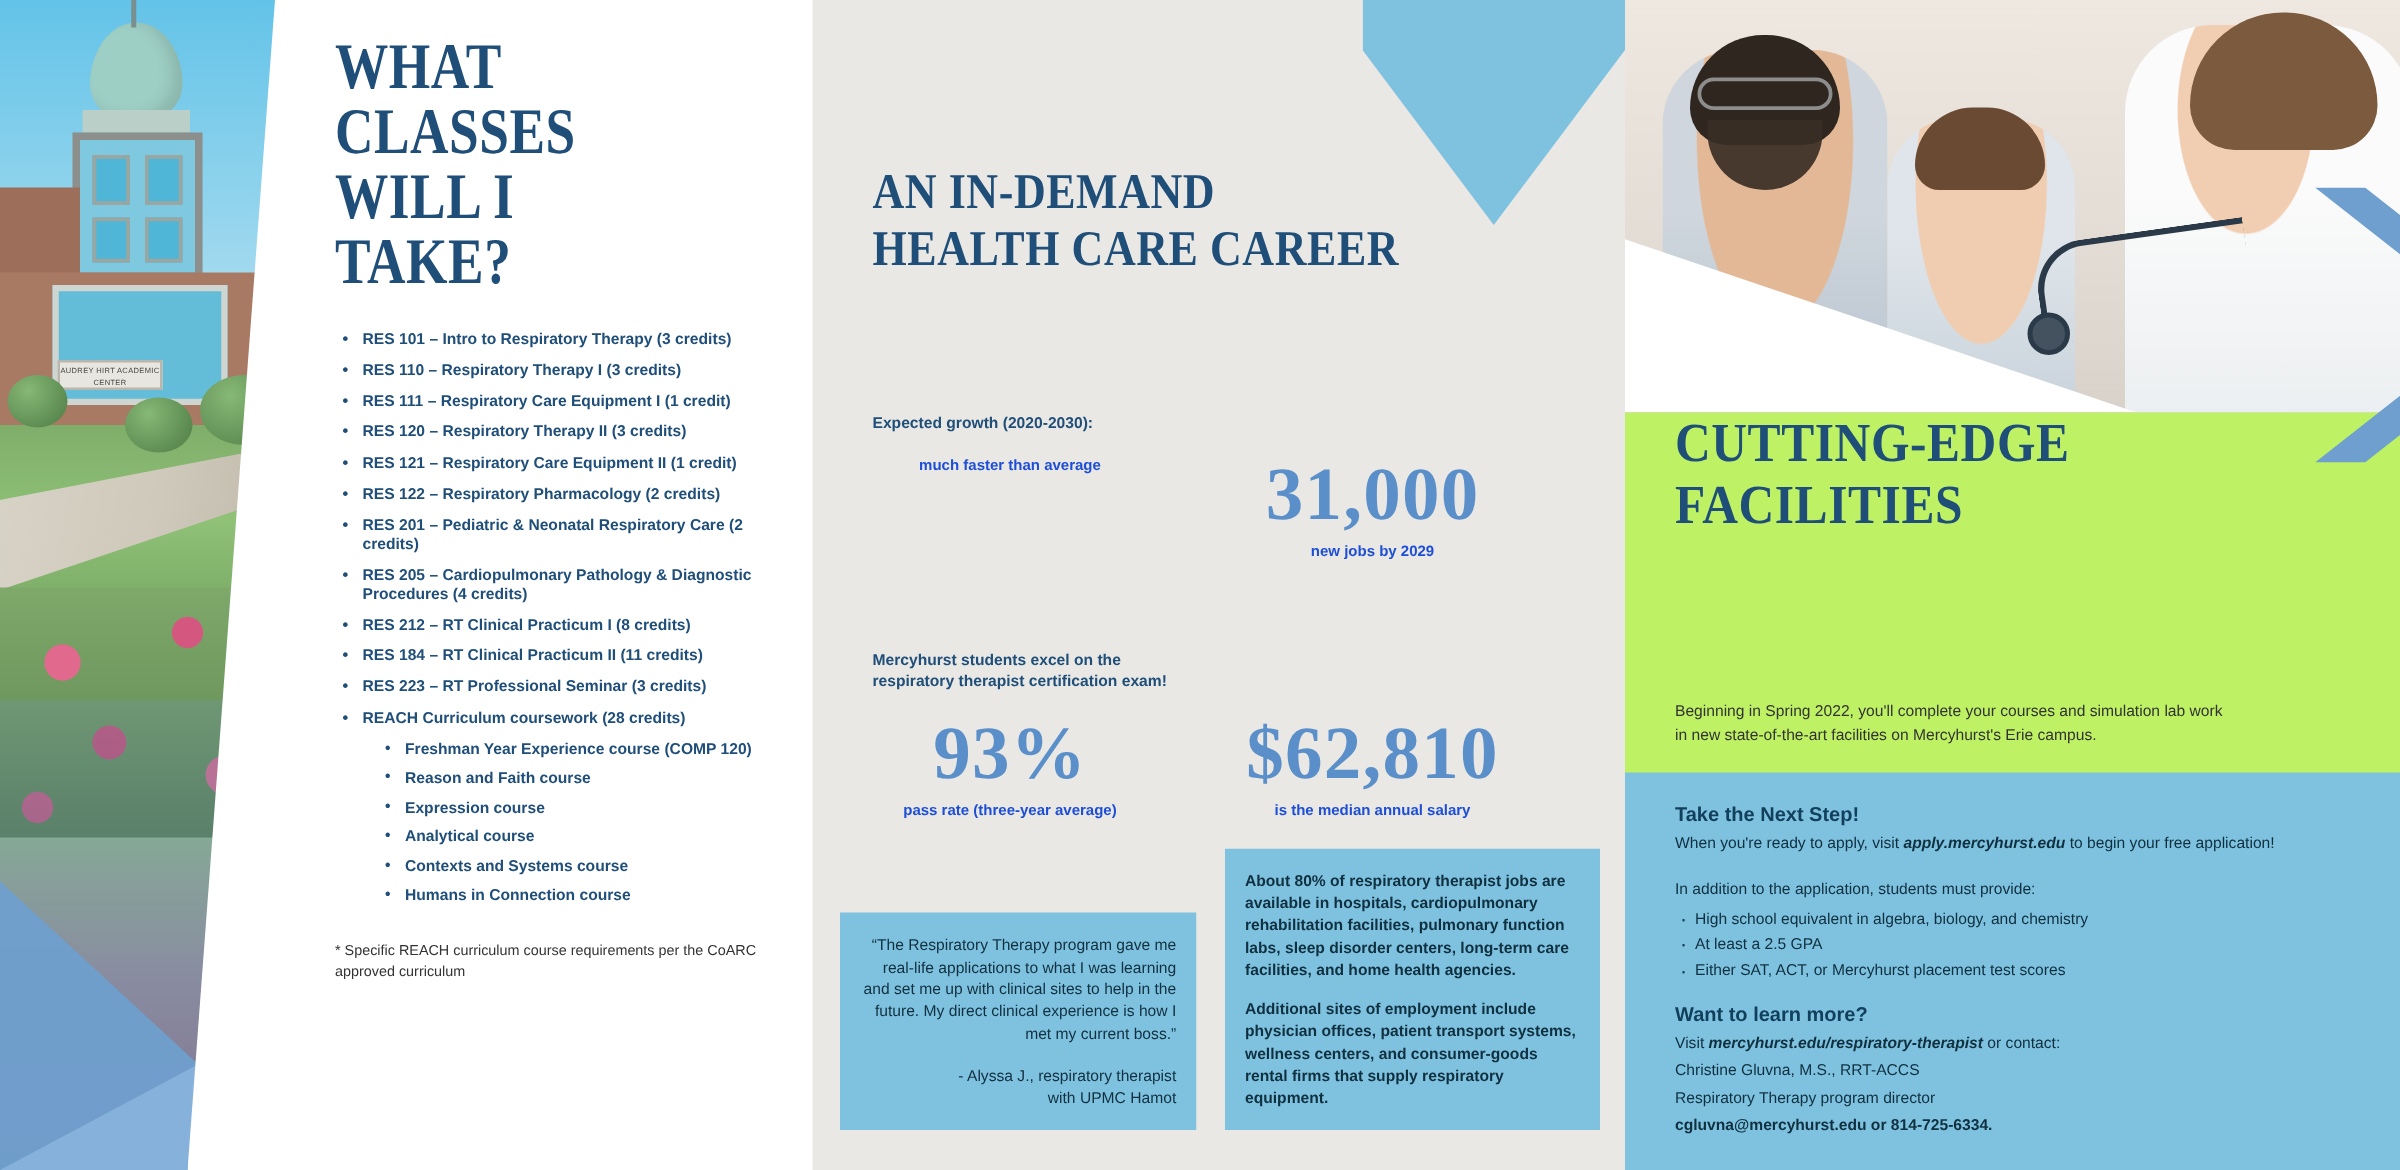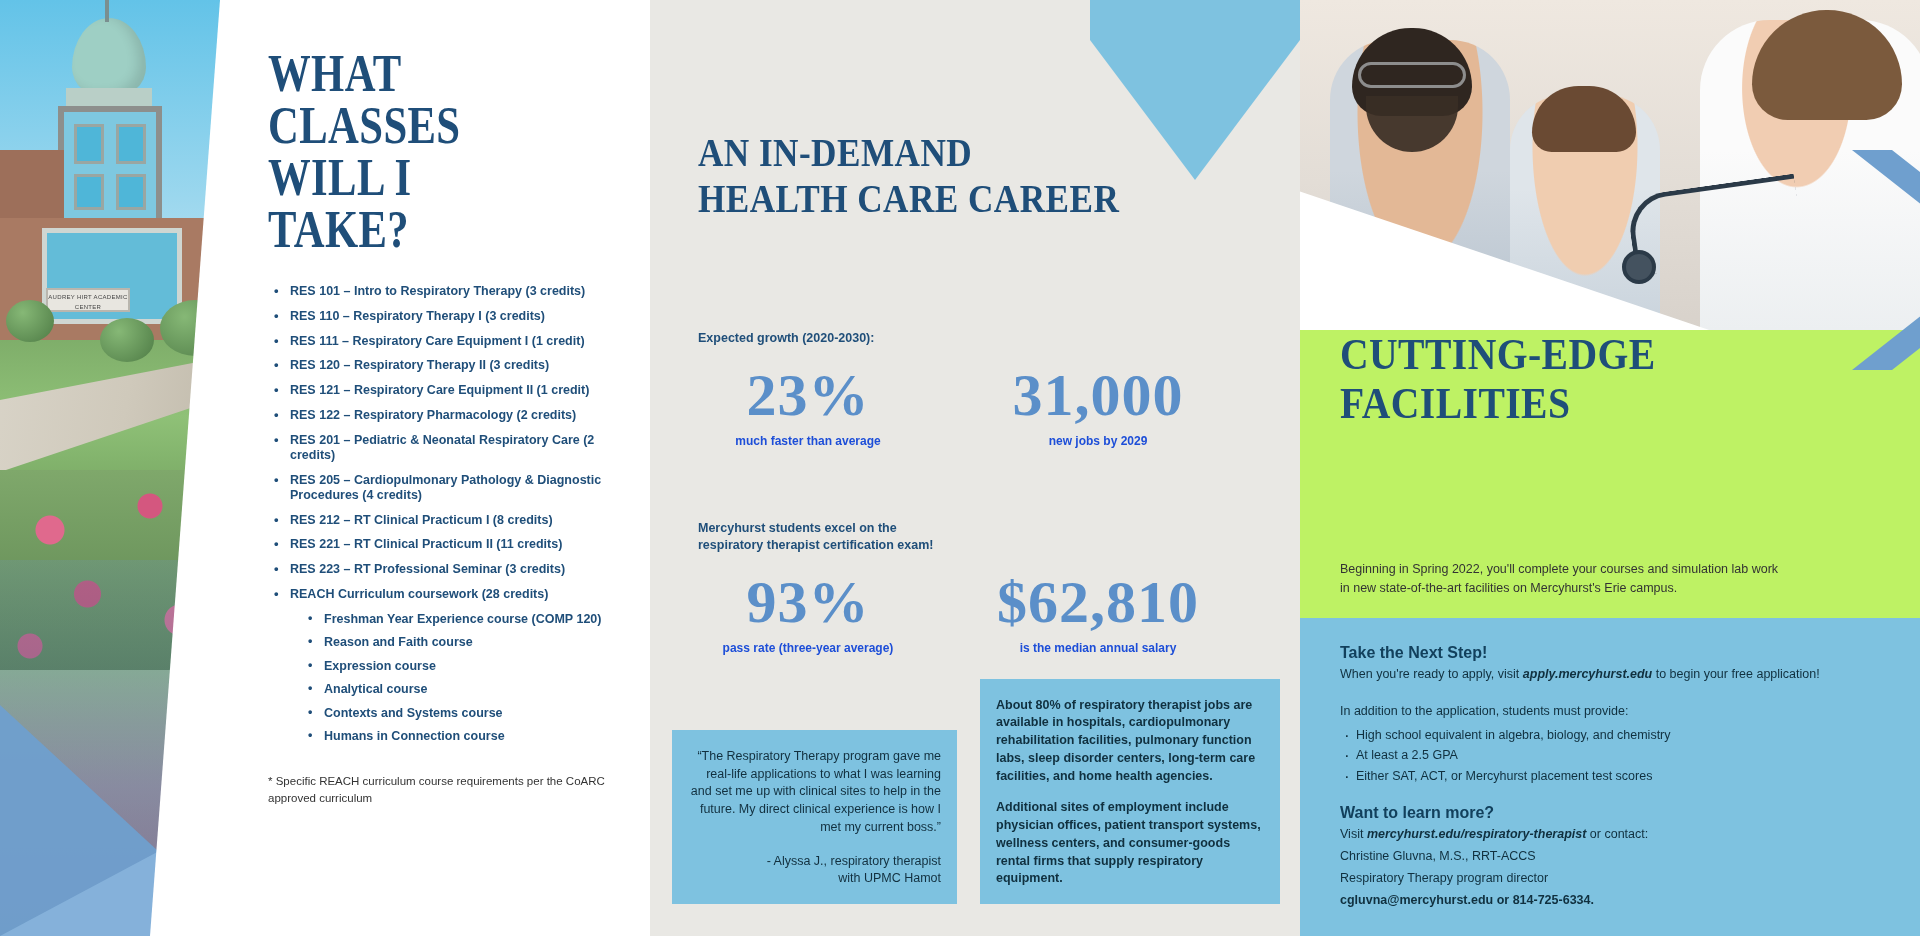--- a/index.html
+++ b/index.html
@@ -103,21 +103,21 @@
   .wedge-left {
     position:absolute; left:150px; top:0; width:200px; height:936px;
     background:#ffffff;
     clip-path: polygon(35% 0%, 100% 0%, 100% 100%, 0% 100%);
     z-index:3;
   }
 
   
   .col1 {
     position:absolute; left:250px; top:0; width:400px; height:840px;
-    background:#ffffff; z-index:4; padding:48px 28px 0 18px;
+    background:#ffffff; z-index:4; padding:28px 28px 0 18px;
   }
   .head-serif {
     font-family:"Liberation Serif", serif;
     color:#1f4e79;
     font-weight:700;
     letter-spacing:.5px;
     line-height:1.0;
   }
   .h1-classes {
     font-size:52px;
@@ -320,21 +320,21 @@
     <ul class="courses">
       <li>RES 101 – Intro to Respiratory Therapy (3 credits)</li>
       <li>RES 110 – Respiratory Therapy I (3 credits)</li>
       <li>RES 111 – Respiratory Care Equipment I (1 credit)</li>
       <li>RES 120 – Respiratory Therapy II (3 credits)</li>
       <li>RES 121 – Respiratory Care Equipment II (1 credit)</li>
       <li>RES 122 – Respiratory Pharmacology (2 credits)</li>
       <li>RES 201 – Pediatric &amp; Neonatal Respiratory Care (2 credits)</li>
       <li>RES 205 – Cardiopulmonary Pathology &amp; Diagnostic Procedures (4 credits)</li>
       <li>RES 212 – RT Clinical Practicum I (8 credits)</li>
-      <li>RES 221 – RT Clinical Practicum II (11 credits)</li>
+      <li>RES 184 – RT Clinical Practicum II (11 credits)</li>
       <li>RES 223 – RT Professional Seminar (3 credits)</li>
       <li>REACH Curriculum coursework (28 credits)</li>
     </ul>
 
     <ul class="sub">
       <li>Freshman Year Experience course (COMP 120)</li>
       <li>Reason and Faith course</li>
       <li>Expression course</li>
       <li>Analytical course</li>
       <li>Contexts and Systems course</li>
@@ -351,21 +351,20 @@
       </svg>
     </div>
 
     <div class="head-serif h1-demand">AN IN-DEMAND
 HEALTH CARE CAREER</div>
 
     <div class="stats-a">
       <div class="stat-label">Expected growth (2020-2030):</div>
       <div style="position:relative;height:140px;">
         <div class="stat-cell" style="left:0px;top:14px;width:220px;">
-          <div class="bignum">23%</div>
           <div class="caption">much faster than average</div>
         </div>
         <div class="stat-cell" style="left:250px;top:14px;width:300px;">
           <div class="bignum">31,000</div>
           <div class="caption">new jobs by 2029</div>
         </div>
       </div>
     </div>
 
     <div class="stats-b">

